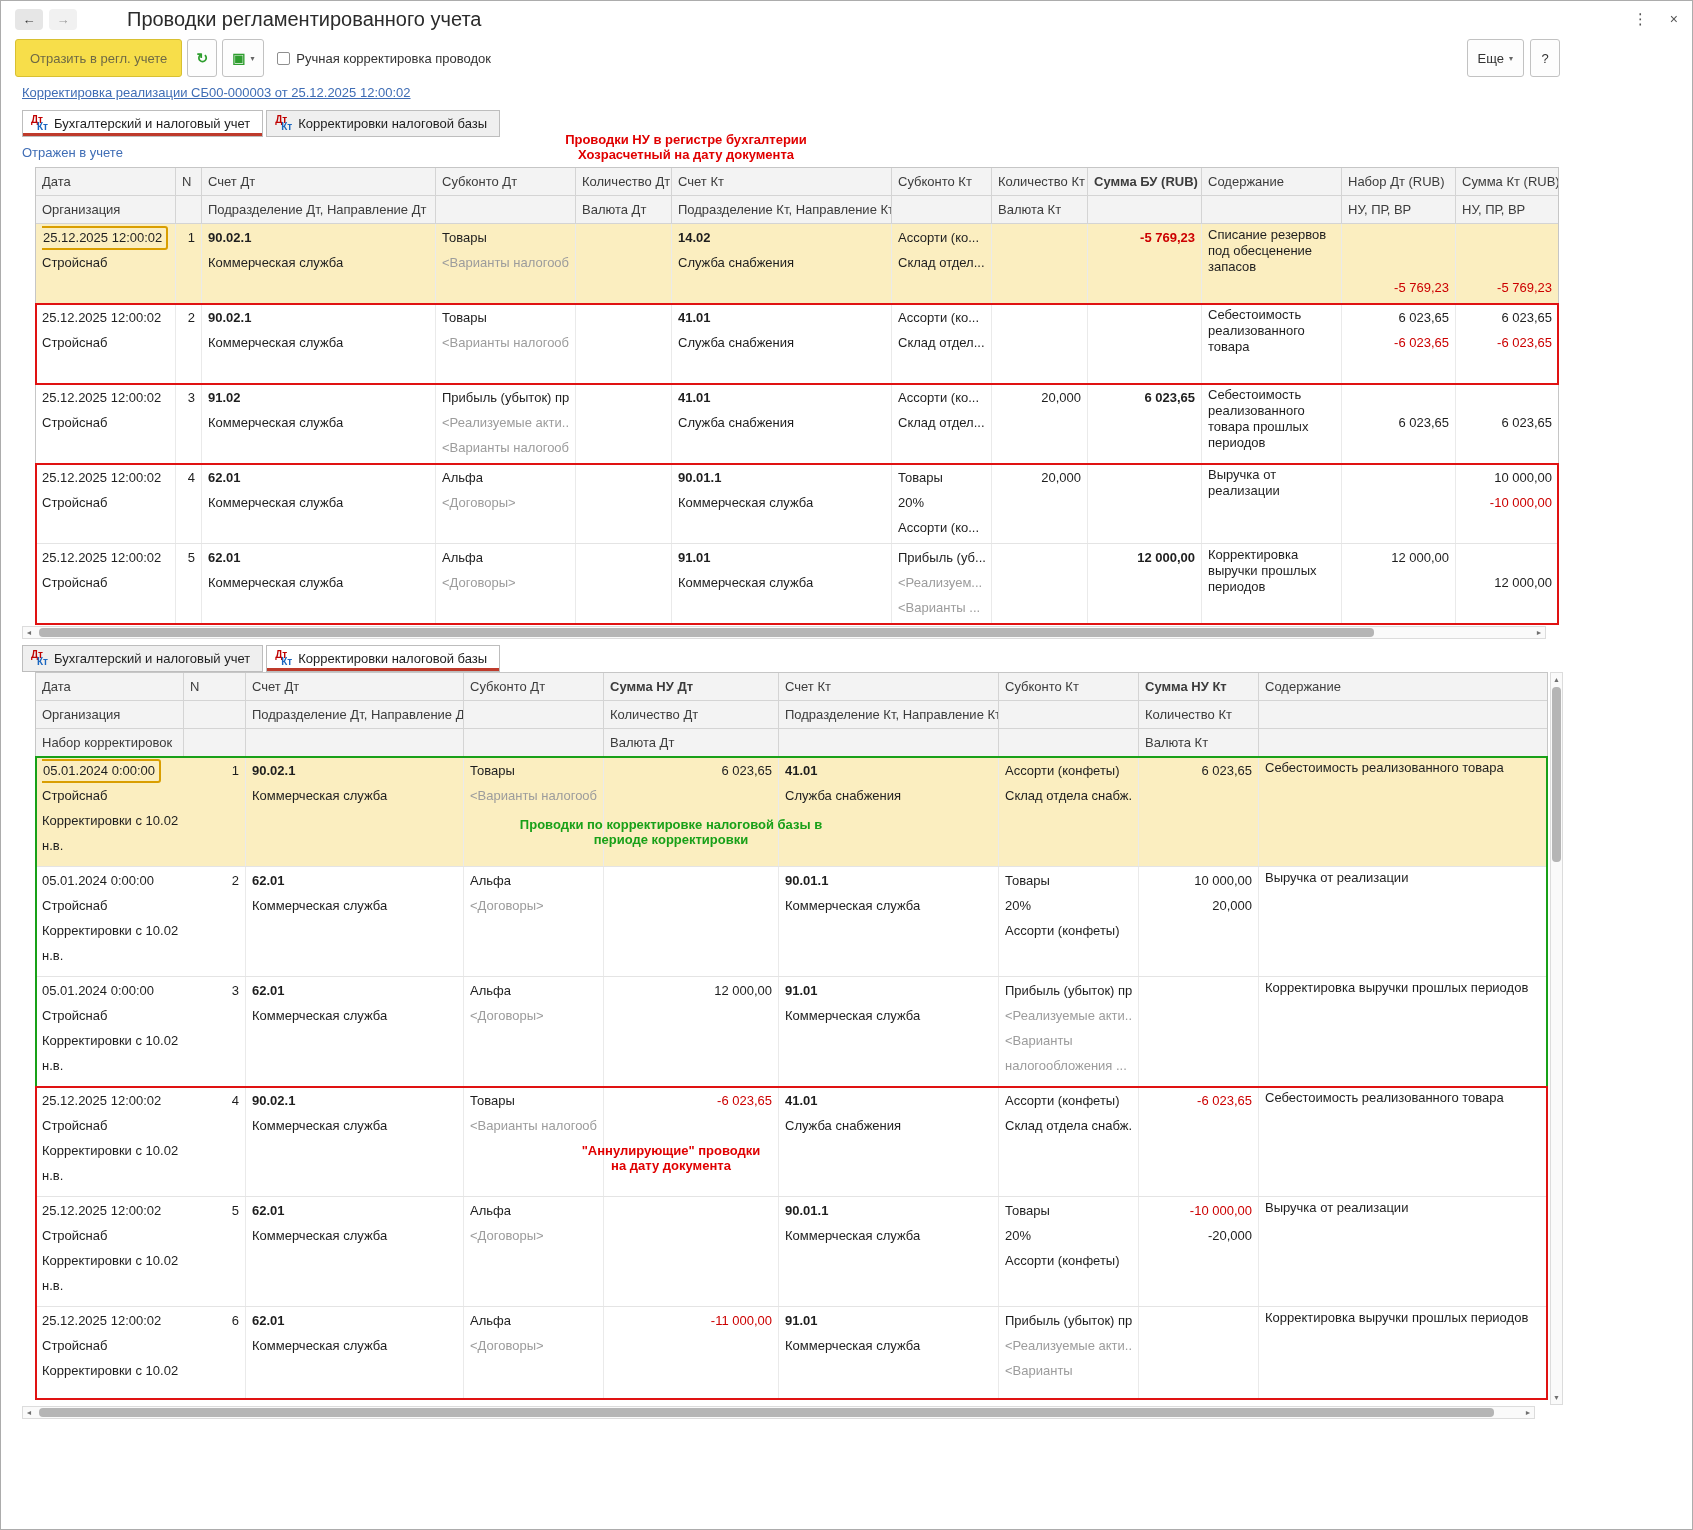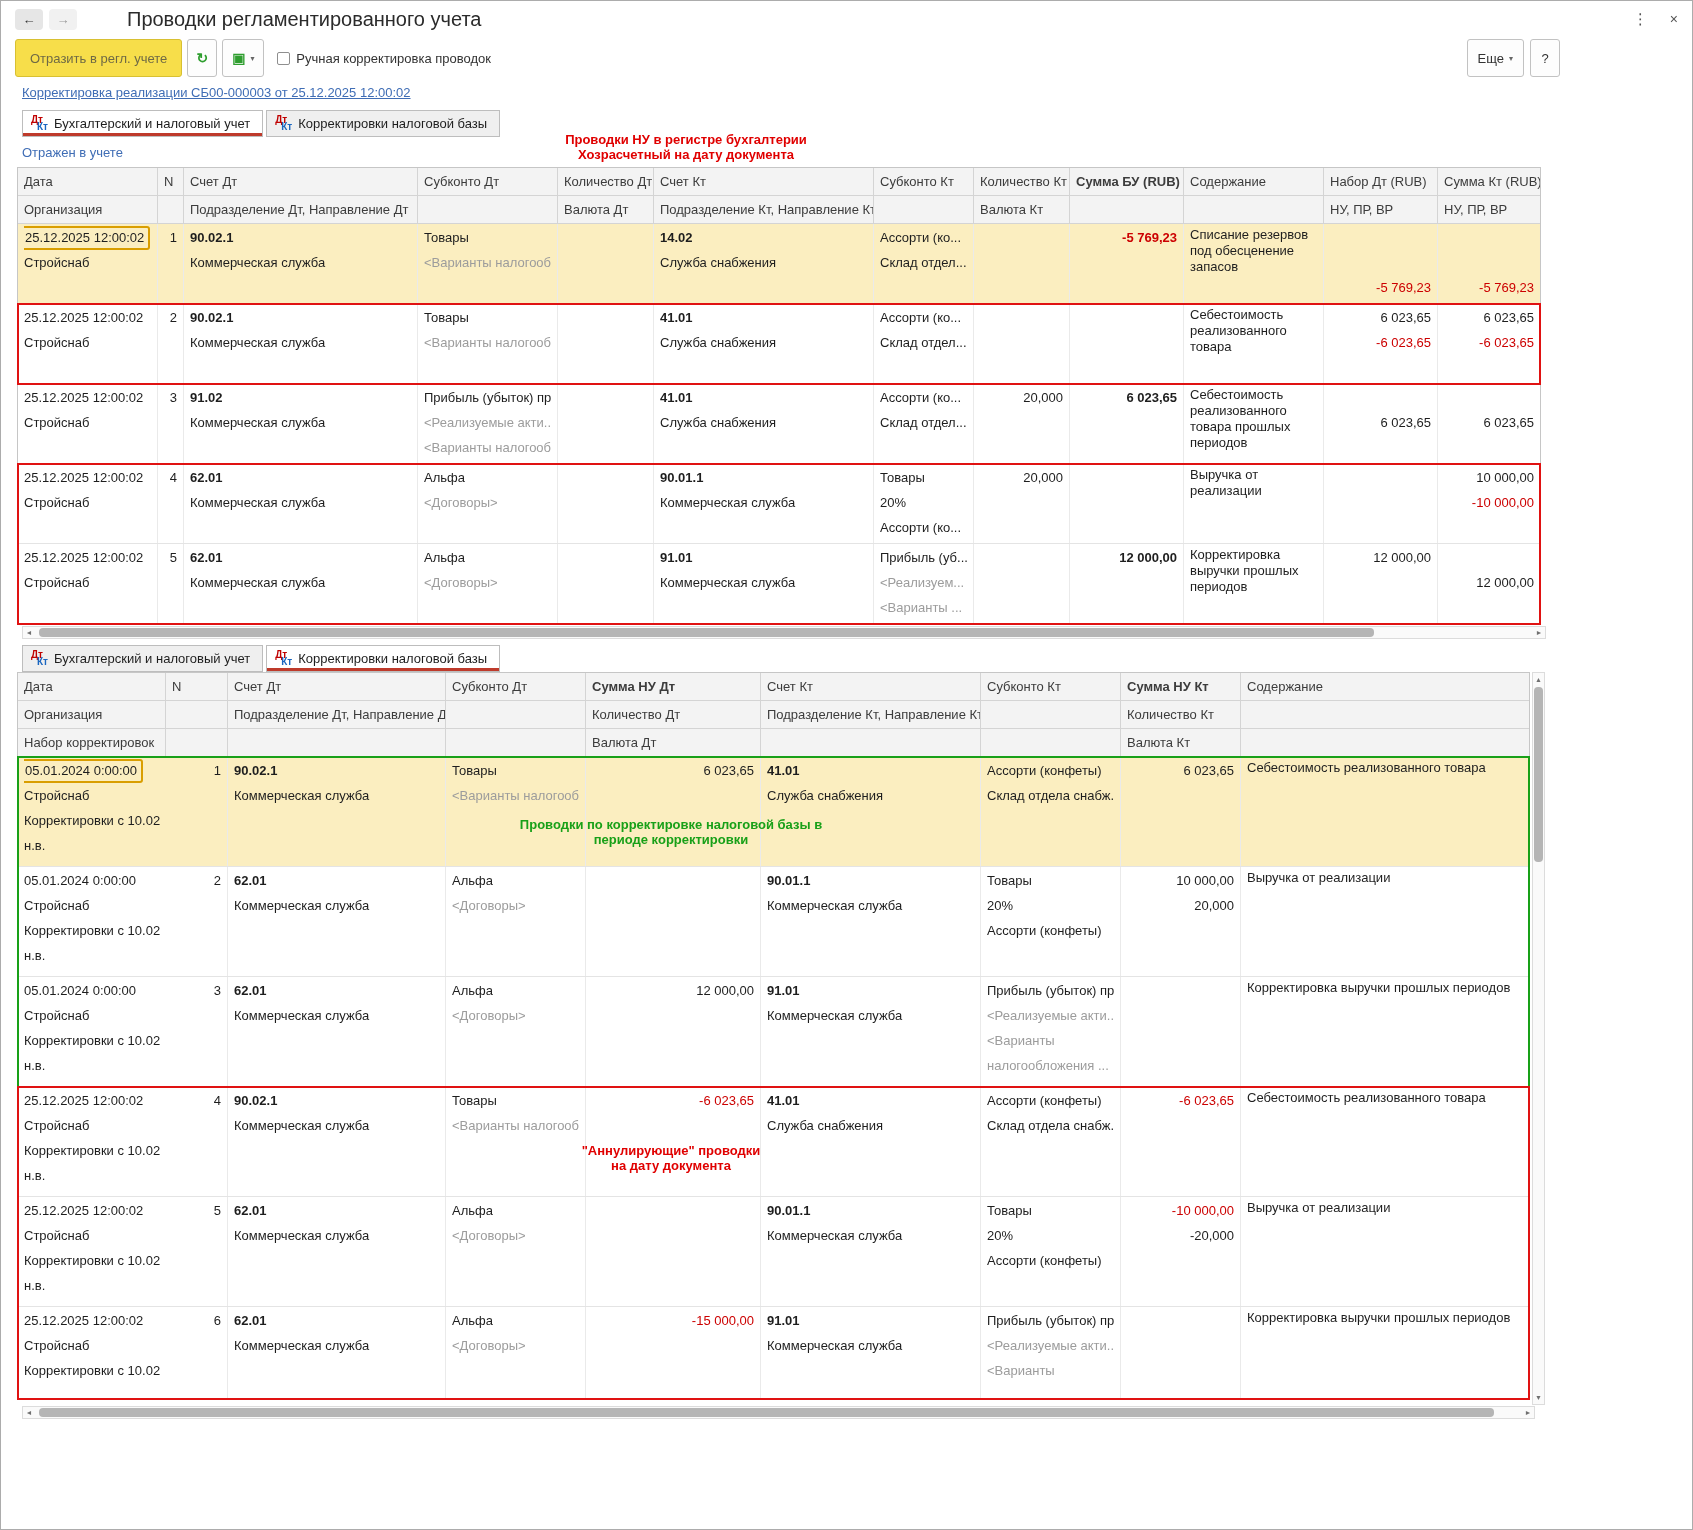--- a/index.html
+++ b/index.html
@@ -47,21 +47,21 @@
   .subhead { height:30px; display:flex; align-items:center; padding-left:21px; }
   .link2 { color:#3F6DB5; cursor:pointer; }
   
   .note { position:absolute; font-weight:bold; white-space:pre-line; text-align:center; z-index:6; line-height:15px; }
   .note.red { color:#E00000; }
   .note.green { color:#18A018; }
   #note-nu   { top:22px;  left:515px; width:340px; }
   #note-corr { top:172px; left:478px; width:384px;text-align:center; }
   #note-ann  { top:498px; left:518px; width:304px; }
   
-  .tblrow { display:flex; margin-left:16px; align-items:flex-start;border-radius:16px; }
+  .tblrow { display:flex; margin-left:34px; align-items:flex-start;border-radius:16px; }
   .tbl { border:1px solid #C6C6C6; background:#FFF; width:-moz-fit-content; width:fit-content; }
   .hrow { display:grid; border-bottom:1px solid #D4D4D4; background:#F3F3F3; }
   .hcell { padding:3px 6px; border-right:1px solid #D4D4D4; min-height:27px; line-height:21px;
     color:#3C3C3C; white-space:nowrap; overflow:hidden; }
   .hcell.b { font-weight:bold; }
   .hcell:last-child { border-right:none; }
   .tgroup { position:relative; }
   .tgroup.box-red   { outline:2px solid #E01212; outline-offset:-1px; z-index:3; }
   .tgroup.box-green { outline:2px solid #18A018; outline-offset:-1px; z-index:3; }
   .trow { display:grid; border-bottom:1px solid #E4E4E4; background:#FFF; }
@@ -663,21 +663,21 @@
               </div>
               <div class="tcell">
                 <div class="ln b"><span>62.01</span></div>
                 <div class="ln"><span>Коммерческая служба</span></div>
               </div>
               <div class="tcell">
                 <div class="ln"><span>Альфа</span></div>
                 <div class="ln gray"><span>&lt;Договоры&gt;</span></div>
               </div>
               <div class="tcell ar">
-                <div class="ln red"><span>-15 000,00</span></div>
+                <div class="ln red"><span>-11 000,00</span></div>
               </div>
               <div class="tcell">
                 <div class="ln b"><span>91.01</span></div>
                 <div class="ln"><span>Коммерческая служба</span></div>
               </div>
               <div class="tcell">
                 <div class="ln"><span>Прибыль (убыток) пр...</span></div>
                 <div class="ln gray"><span>&lt;Реализуемые акти...</span></div>
                 <div class="ln gray"><span>&lt;Варианты</span></div>
               </div>

